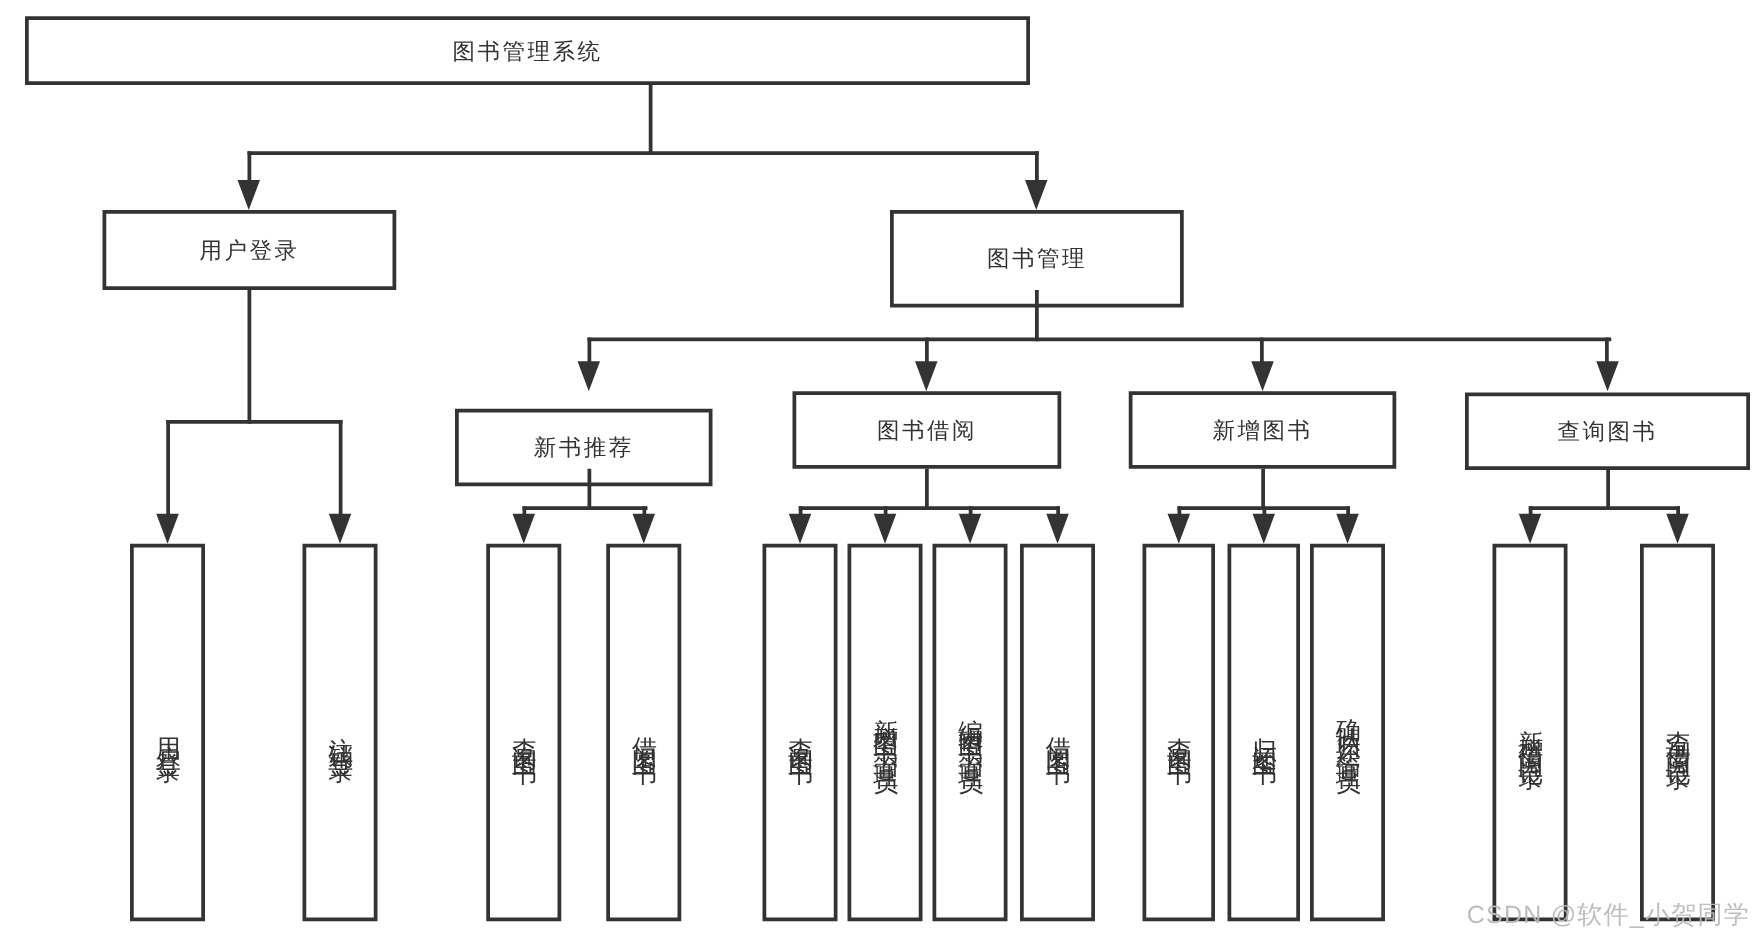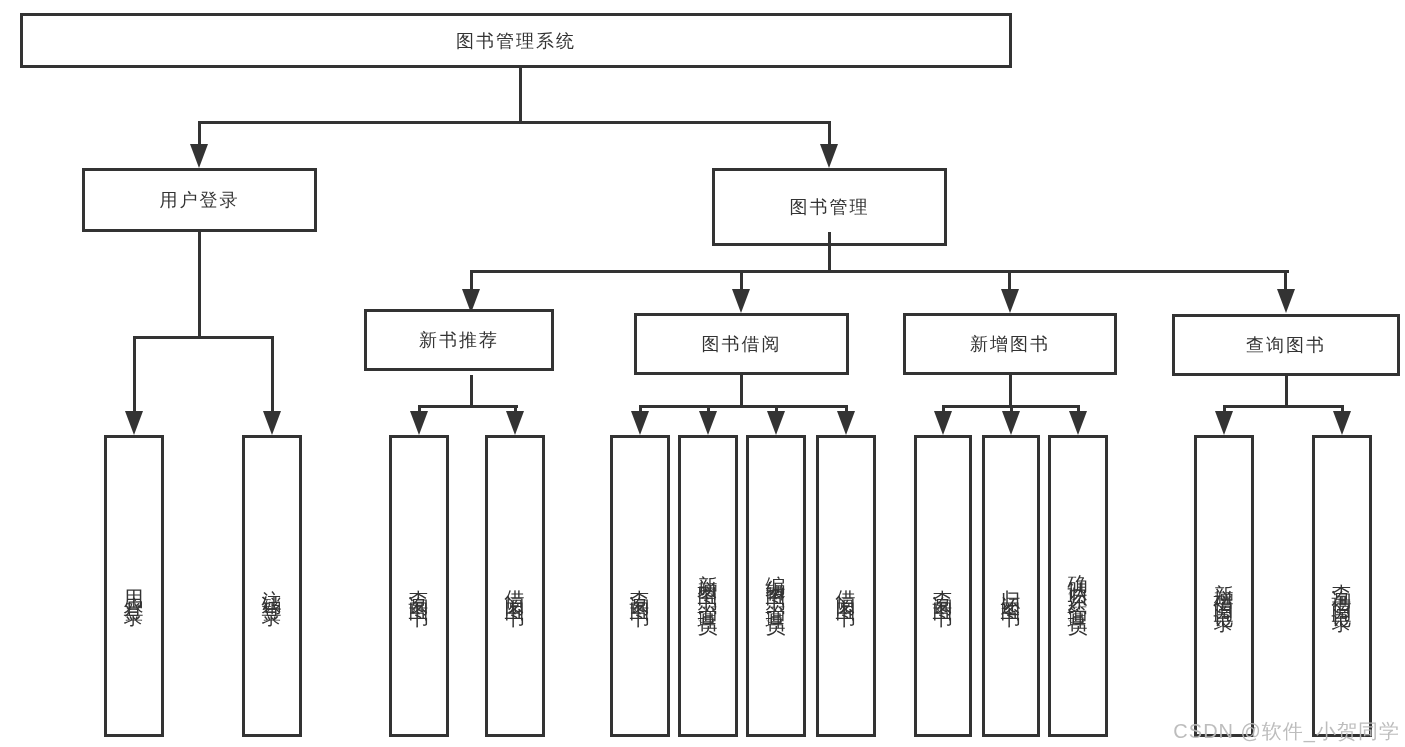--- a/index.html
+++ b/index.html
@@ -48,21 +48,21 @@
     color:rgba(185,185,185,0.95);
     letter-spacing:1px;
     z-index:10;
   }
 </style>
 </head>
 <body>
 
 <div class="canvas">
 
-  <div class="node h" style="left:20px;top:13px;width:992px;height:55px;">图书管理系统</div>
+  <div class="node h" style="left:20px;top:13px;width:804px;height:55px;">图书管理系统</div>
 
   <div class="vline" style="left:519px;top:68px;height:55px;"></div>
   <div class="hline" style="left:198px;top:121px;width:633px;"></div>
   <div class="vline" style="left:198px;top:121px;height:26px;"></div>
   <div class="arrow" style="left:190px;top:144px;"></div>
   <div class="vline" style="left:828px;top:121px;height:26px;"></div>
   <div class="arrow" style="left:820px;top:144px;"></div>
 
   <div class="node h" style="left:82px;top:168px;width:235px;height:64px;">用户登录</div>
   <div class="node h" style="left:712px;top:168px;width:235px;height:78px;">图书管理</div>
@@ -78,21 +78,21 @@
   <div class="hline" style="left:470px;top:270px;width:819px;"></div>
   <div class="vline" style="left:470px;top:270px;height:24px;"></div>
   <div class="arrow" style="left:462px;top:289px;"></div>
   <div class="vline" style="left:740px;top:270px;height:24px;"></div>
   <div class="arrow" style="left:732px;top:289px;"></div>
   <div class="vline" style="left:1008px;top:270px;height:24px;"></div>
   <div class="arrow" style="left:1001px;top:289px;"></div>
   <div class="vline" style="left:1284px;top:270px;height:24px;"></div>
   <div class="arrow" style="left:1277px;top:289px;"></div>
 
-  <div class="node h" style="left:364px;top:309px;width:190px;height:62px;">新书推荐</div>
+  <div class="node h" style="left:364px;top:327px;width:206px;height:62px;">新书推荐</div>
   <div class="node h" style="left:634px;top:313px;width:215px;height:62px;text-align:right;">图书借阅</div>
   <div class="node h" style="left:903px;top:313px;width:214px;height:62px;">新增图书</div>
   <div class="node h" style="left:1172px;top:314px;width:228px;height:62px;">查询图书</div>
 
   <div class="vline" style="left:470px;top:375px;height:33px;"></div>
   <div class="hline" style="left:418px;top:405px;width:100px;"></div>
   <div class="vline" style="left:418px;top:405px;height:10px;"></div>
   <div class="arrow" style="left:410px;top:411px;"></div>
   <div class="vline" style="left:514px;top:405px;height:10px;"></div>
   <div class="arrow" style="left:506px;top:411px;"></div>

